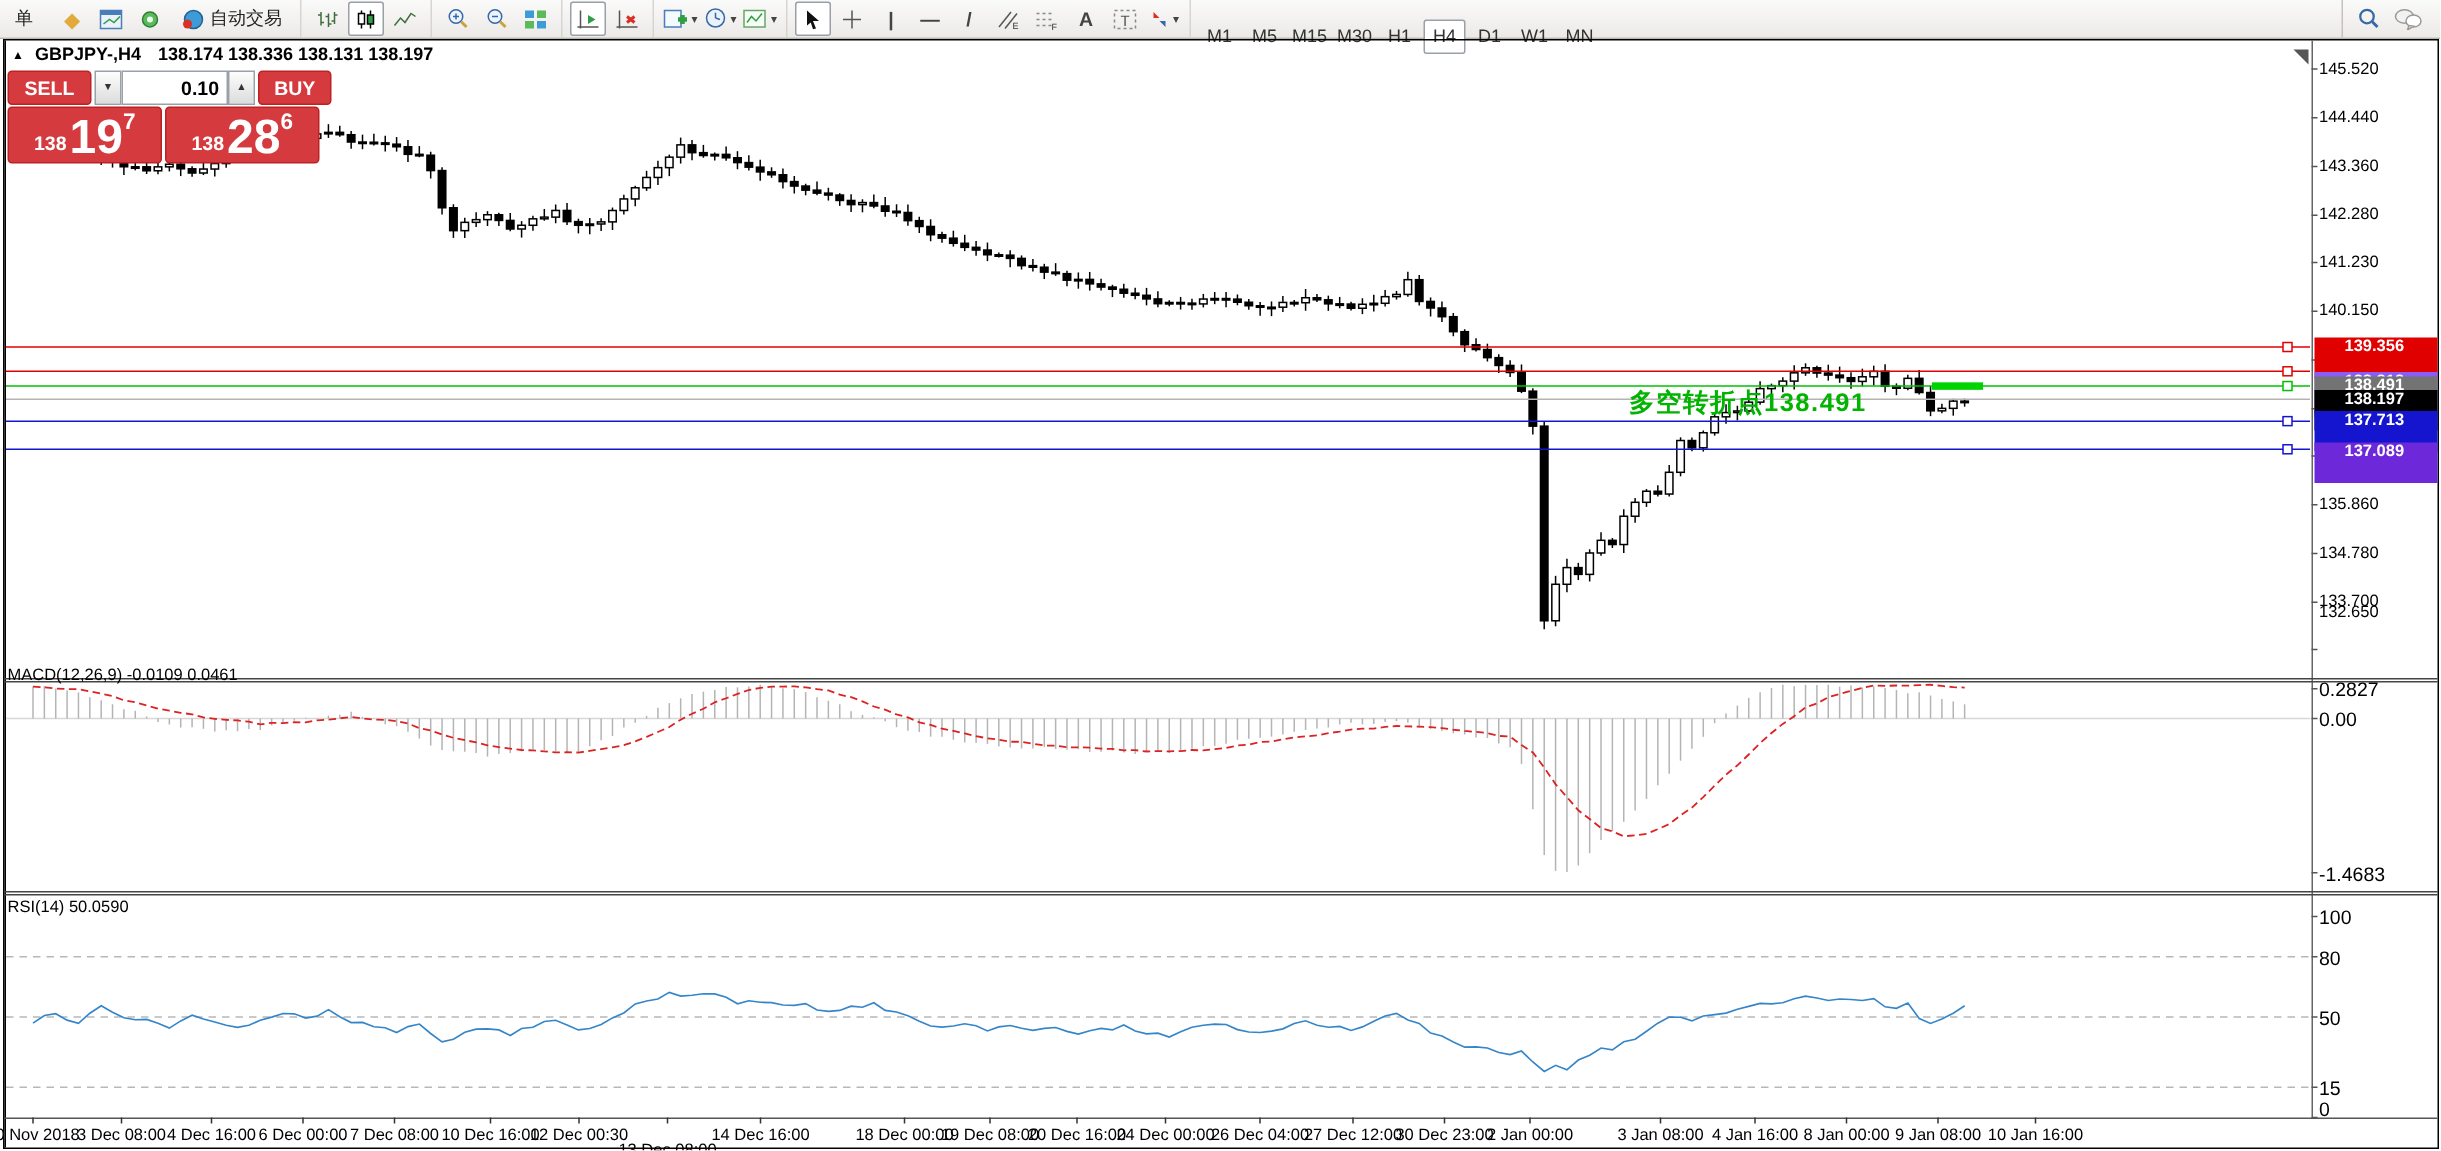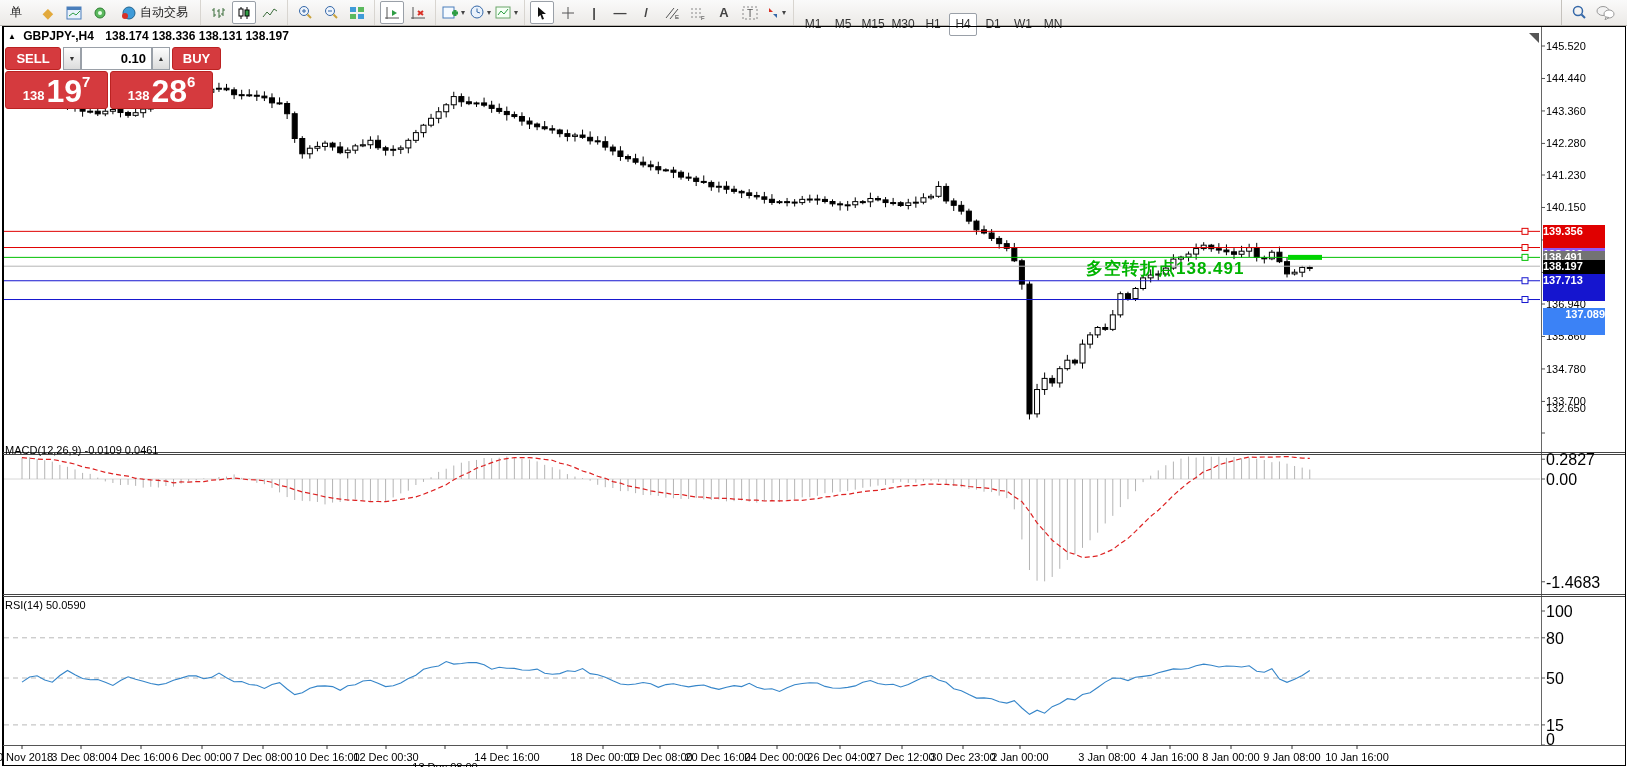--- a/index.html
+++ b/index.html
@@ -18,23 +18,23 @@
   .tbtn.tf{min-width:26px;font-size:12px;margin-top:23px;}
   .drop{font-size:8px;color:#444;margin-left:2px;}
   .gold{color:#e2a93b;font-size:14px;}
   .glyph{font-size:13px;font-weight:bold;color:#444;}
   .spacer{flex:1;}
   
   #chart-svg{position:absolute;left:0;top:0;}
   #labels{position:absolute;left:0;top:0;width:1627px;height:767px;pointer-events:none;}
   .tick{position:absolute;left:1546px;width:78px;height:13px;line-height:13px;
         font-size:11px;color:#000;}
-  .ptick-macd,.ptick-rsi{position:absolute;left:1546px;font-size:16px;color:#000;height:13px;line-height:13px;}
+  .ptick-macd,.ptick-rsi{position:absolute;left:1546px;font-size:13px;color:#000;height:13px;line-height:13px;}
   .plabel{position:absolute;left:1543px;width:62px;height:27px;line-height:13px;
-          font-size:11px;font-weight:bold;color:#fff;padding-left:0;}
+          font-size:11px;font-weight:bold;color:#fff;padding-left:20px;}
   .tlabel{position:absolute;top:751px;font-size:11px;color:#000;transform:translateX(-50%);white-space:nowrap;}
   .chart-title{position:absolute;left:8px;top:29px;font-size:12px;font-weight:bold;color:#000;}
   .chart-title .caret{font-size:8px;margin-right:4px;vertical-align:1px;}
   .ind-label{position:absolute;left:5px;font-size:11px;color:#000;}
   .pivot-note{position:absolute;left:1086px;top:257px;font-size:17px;font-weight:bold;
               color:#00b400;letter-spacing:1px;white-space:nowrap;}
   
   .trade-panel{position:absolute;left:5px;top:47px;width:243px;height:63px;font-weight:bold;}
   .tp-row1{display:flex;height:23px;}
   .tp-btn{background:#d53a3e;border:1px solid #b22;border-radius:3px;color:#fff;
@@ -867,21 +867,21 @@
       <div class="ptick-rsi" style="top: 605px;">100</div>
       <div class="ptick-rsi" style="top: 631.8px;">80</div>
       <div class="ptick-rsi" style="top: 672px;">50</div>
       <div class="ptick-rsi" style="top: 718.9px;">15</div>
       <div class="ptick-rsi" style="top: 733px;">0</div>
       <div class="plabel" style="top: 224.851px; background: rgb(224, 0, 0);">139.356</div>
       <div class="plabel" style="top: 248px; background: #8b5cf6;">138.818</div>
       <div class="plabel" style="top: 250.862px; background: #737373;">138.491</div>
       <div class="plabel" style="top: 259.703px; background: rgb(0, 0, 0);">138.197</div>
       <div class="plabel" style="top: 274.256px; background: rgb(21, 21, 207);">137.713</div>
-      <div class="plabel" style="top: 308px; background: #3b82f6; text-align: right;">137.089</div>
+      <div class="plabel" style="top: 295px; background: #6d28d9;">137.089</div>
       <div class="tlabel" style="left: 22px;">30 Nov 2018</div>
       <div class="tlabel" style="left: 81px;">3 Dec 08:00</div>
       <div class="tlabel" style="left: 141px;">4 Dec 16:00</div>
       <div class="tlabel" style="left: 202px;">6 Dec 00:00</div>
       <div class="tlabel" style="left: 263px;">7 Dec 08:00</div>
       <div class="tlabel" style="left: 327px; text-align: center;">10 Dec 16:00</div>
       <div class="tlabel" style="left: 386px;">12 Dec 00:30</div>
       <div class="tlabel" style="left: 445px; margin-top: 10px;">13 Dec 08:00</div>
       <div class="tlabel" style="left: 507px;">14 Dec 16:00</div>
       <div class="tlabel" style="left: 603px;">18 Dec 00:00</div>

